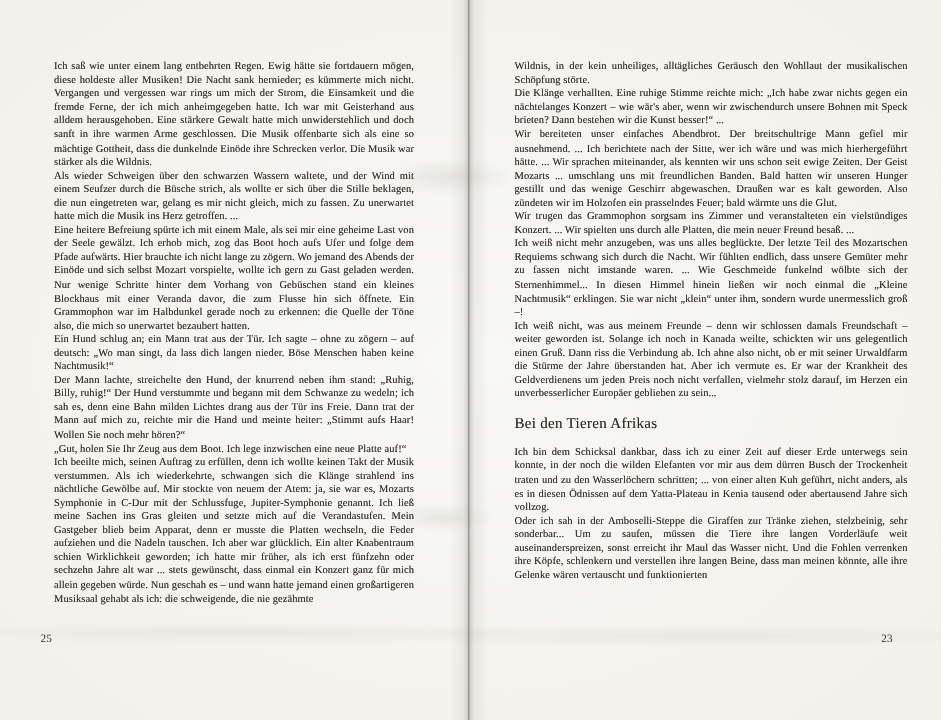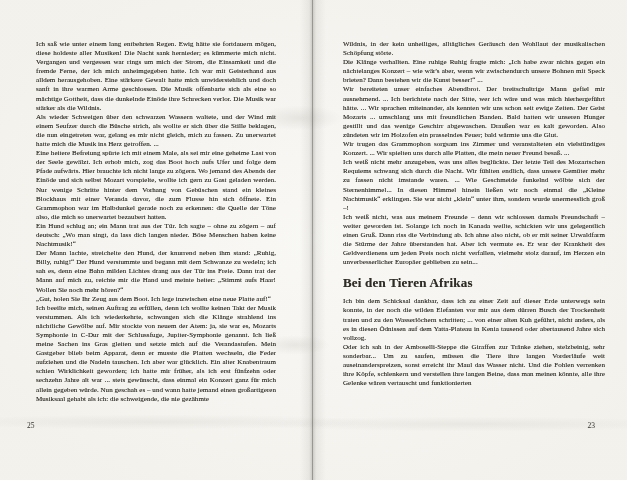--- a/index.html
+++ b/index.html
@@ -59,23 +59,23 @@
     line-height: 9.1px;
     text-align: justify;
     letter-spacing: 0.05px;
     hyphens: auto;
     -webkit-hyphens: auto;
     text-shadow: 0 0 0.4px rgba(60,57,50,0.55);
   }
   h2.section-heading {
     margin: 11px 0 9px 0;
     padding: 0;
-    font-size: 13px;
+    font-size: 10px;
     line-height: 10px;
-    font-weight: bold;
+    font-weight: normal;
     letter-spacing: 0.2px;
     text-shadow: 0 0 0.4px rgba(60,57,50,0.5);
   }
   .pagenum {
     position: absolute;
     top: 421px;
     font-size: 7.5px;
     line-height: 9px;
     color: #34312a;
   }
@@ -99,21 +99,21 @@
 
   <div class="pagenum left-num">25</div>
 
   <div class="gutter">
     <div class="gutter-line"></div>
   </div>
 
   <div class="text-col right">
     <div>
         <p class="para" lang="de">Wildnis, in der kein unheiliges, alltägliches Geräusch den Wohllaut der musikalischen Schöpfung störte.</p>
-        <p class="para" lang="de">Die Klänge verhallten. Eine ruhige Ruhig fragte mich: „Ich habe zwar nichts gegen ein nächtelanges Konzert – wie wär's aber, wenn wir zwischendurch unsere Bohnen mit Speck brieten? Dann bestehen wir die Kunst besser!“ ...</p>
+        <p class="para" lang="de">Die Klänge verhallten. Eine ruhige Stimme reichte mich: „Ich habe zwar nichts gegen ein nächtelanges Konzert – wie wär's aber, wenn wir zwischendurch unsere Bohnen mit Speck brieten? Dann bestehen wir die Kunst besser!“ ...</p>
         <p class="para" lang="de">Wir bereiteten unser einfaches Abendbrot. Der breitschultrige Mann gefiel mir ausnehmend. ... Ich berichtete nach der Sitte, wer ich wäre und was mich hierhergeführt hätte. ... Wir sprachen miteinander, als kennten wir uns schon seit ewige Zeiten. Der Geist Mozarts ... umschlang uns mit freundlichen Banden. Bald hatten wir unseren Hunger gestillt und das wenige Geschirr abgewaschen. Draußen war es kalt geworden. Also zündeten wir im Holzofen ein prasselndes Feuer; bald wärmte uns die Glut.</p>
         <p class="para" lang="de">Wir trugen das Grammophon sorgsam ins Zimmer und veranstalteten ein vielstündiges Konzert. ... Wir spielten uns durch alle Platten, die mein neuer Freund besaß. ...</p>
         <p class="para" lang="de">Ich weiß nicht mehr anzugeben, was uns alles beglückte. Der letzte Teil des Mozartschen Requiems schwang sich durch die Nacht. Wir fühlten endlich, dass unsere Gemüter mehr zu fassen nicht imstande waren. ... Wie Geschmeide funkelnd wölbte sich der Sternenhimmel... In diesen Himmel hinein ließen wir noch einmal die „Kleine Nachtmusik“ erklingen. Sie war nicht „klein“ unter ihm, sondern wurde unermesslich groß –!</p>
         <p class="para" lang="de">Ich weiß nicht, was aus meinem Freunde – denn wir schlossen damals Freundschaft – weiter geworden ist. Solange ich noch in Kanada weilte, schickten wir uns gelegentlich einen Gruß. Dann riss die Verbindung ab. Ich ahne also nicht, ob er mit seiner Urwaldfarm die Stürme der Jahre überstanden hat. Aber ich vermute es. Er war der Krankheit des Geldverdienens um jeden Preis noch nicht verfallen, vielmehr stolz darauf, im Herzen ein unverbesserlicher Europäer geblieben zu sein...</p>
       </div>
     <h2 class="section-heading">Bei den Tieren Afrikas</h2>
     <div>
         <p class="para" lang="de">Ich bin dem Schicksal dankbar, dass ich zu einer Zeit auf dieser Erde unterwegs sein konnte, in der noch die wilden Elefanten vor mir aus dem dürren Busch der Trockenheit traten und zu den Wasserlöchern schritten; ... von einer alten Kuh geführt, nicht anders, als es in diesen Ödnissen auf dem Yatta-Plateau in Kenia tausend oder abertausend Jahre sich vollzog.</p>
         <p class="para" lang="de">Oder ich sah in der Amboselli-Steppe die Giraffen zur Tränke ziehen, stelzbeinig, sehr sonderbar... Um zu saufen, müssen die Tiere ihre langen Vorderläufe weit auseinanderspreizen, sonst erreicht ihr Maul das Wasser nicht. Und die Fohlen verrenken ihre Köpfe, schlenkern und verstellen ihre langen Beine, dass man meinen könnte, alle ihre Gelenke wären vertauscht und funktionierten</p>
       </div>

